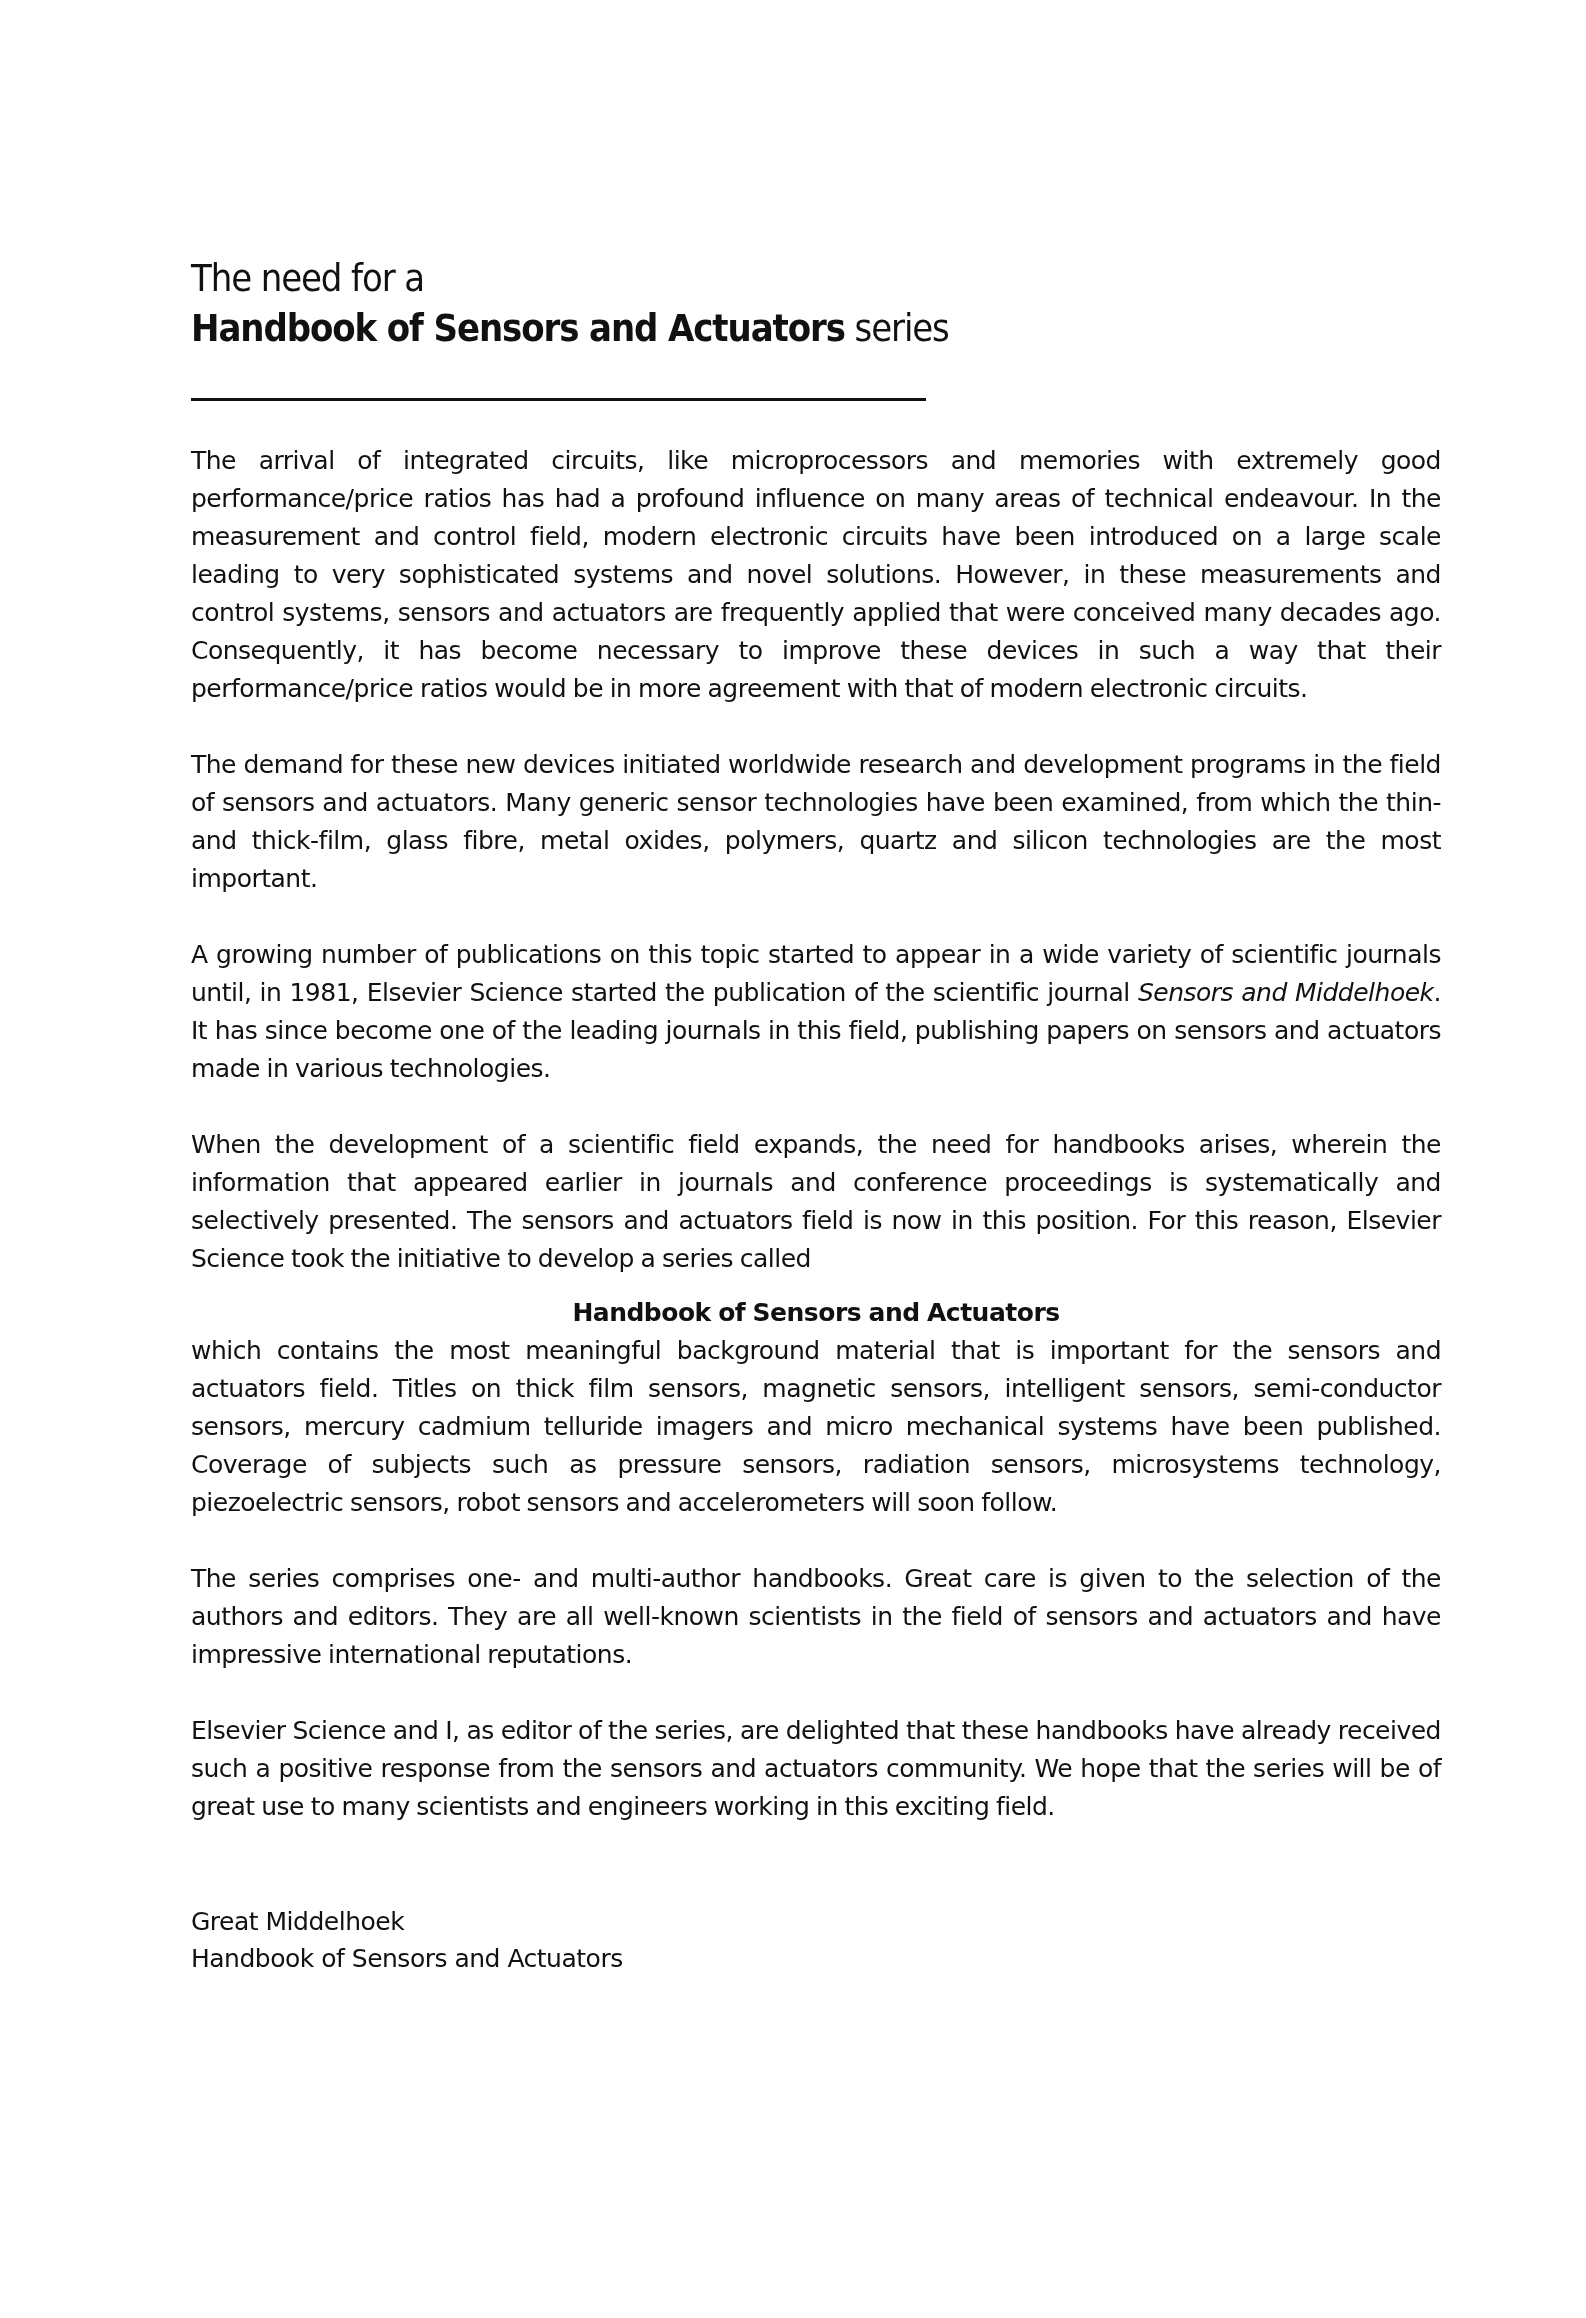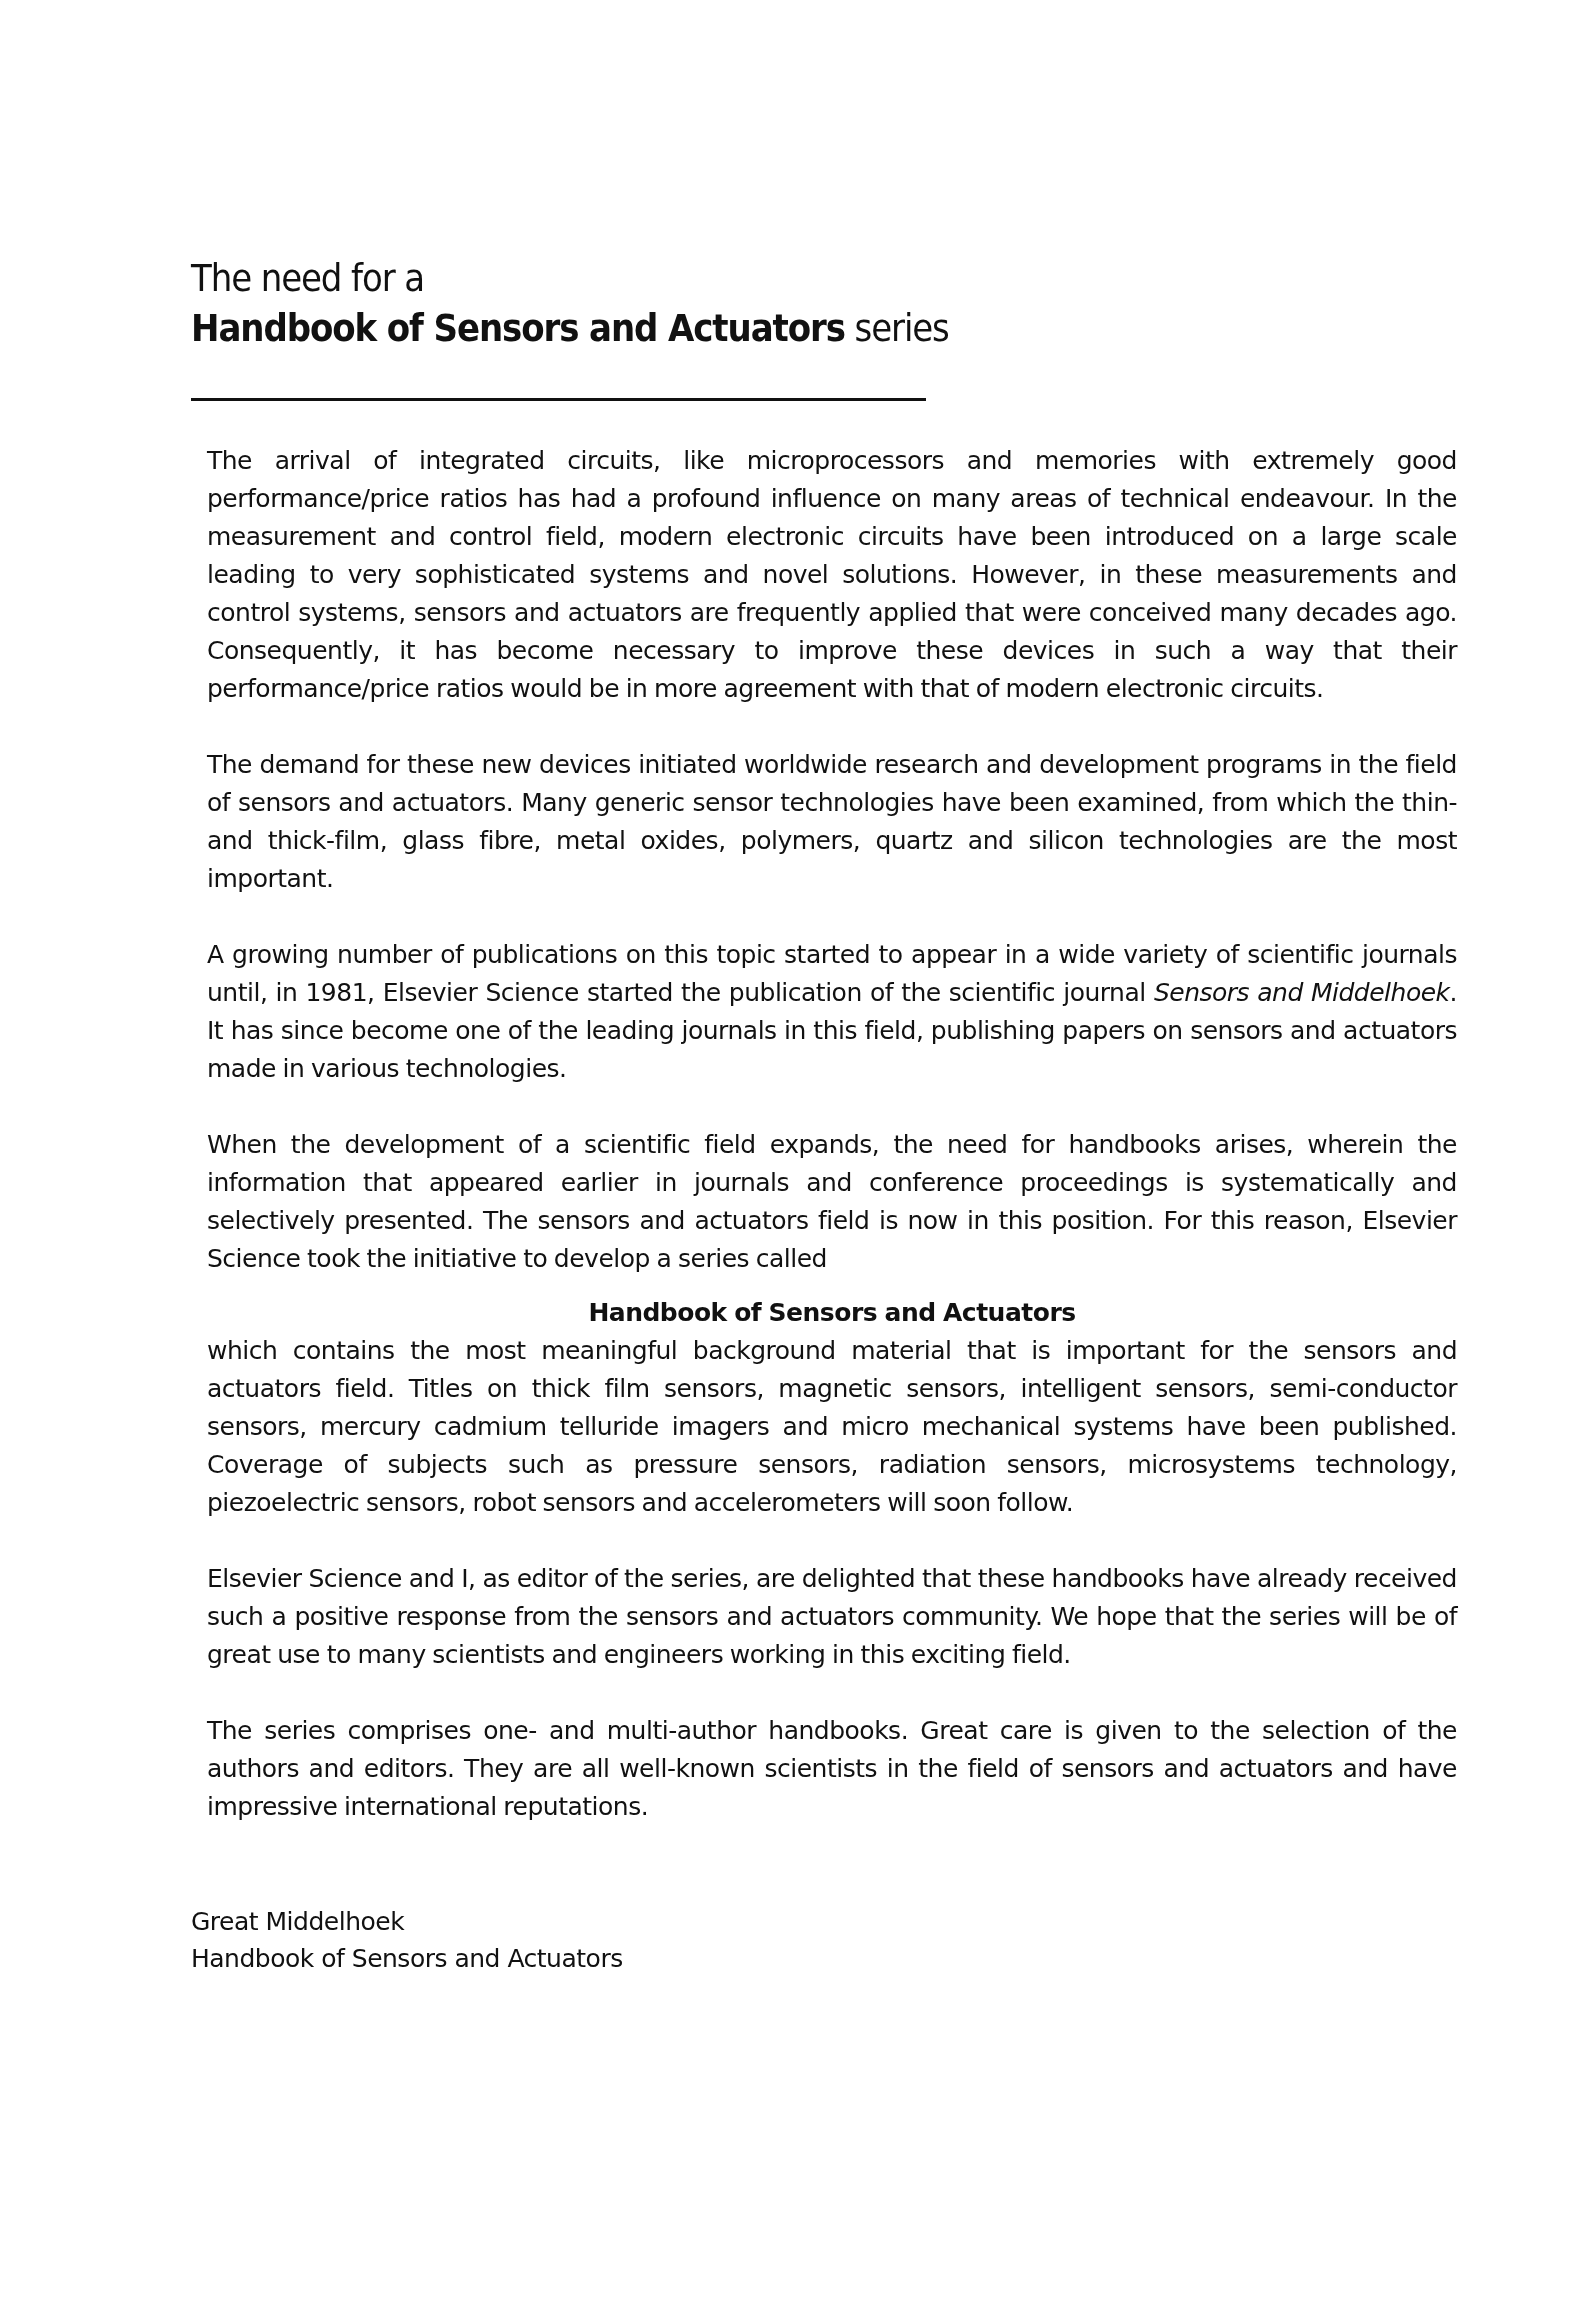--- a/index.html
+++ b/index.html
@@ -47,21 +47,21 @@
     .rule {
       position: absolute;
       left: 0;
       top: 398px;
       width: 735px;
       height: 3.3px;
       background: #111111;
     }
     .body-text {
       position: absolute;
-      left: 16px;
+      left: 0;
       top: 442px;
       width: 1250px;
       font-size: 25px;
       line-height: 38px;
       letter-spacing: -0.5px;
       word-spacing: -0.8px;
     }
     .body-text p {
       margin: 0 0 38px 0;
       text-align: justify;
@@ -100,22 +100,22 @@
 
   <div class="rule"></div>
 
   <div class="body-text">
     <p>The arrival of integrated circuits, like microprocessors and memories with extremely good performance/price ratios has had a profound influence on many areas of technical endeavour. In the measurement and control field, modern electronic circuits have been introduced on a large scale leading to very sophisticated systems and novel solutions. However, in these measurements and control systems, sensors and actuators are frequently applied that were conceived many decades ago. Consequently, it has become necessary to improve these devices in such a way that their performance/price ratios would be in more agreement with that of modern electronic circuits.</p>
     <p>The demand for these new devices initiated worldwide research and development programs in the field of sensors and actuators. Many generic sensor technologies have been examined, from which the thin- and thick-film, glass fibre, metal oxides, polymers, quartz and silicon technologies are the most important.</p>
     <p><span>A growing number of publications on this topic started to appear in a wide variety of scientific journals until, in 1981, Elsevier Science started the publication of the scientific journal </span><em>Sensors and Middelhoek</em><span>. It has since become one of the leading journals in this field, publishing papers on sensors and actuators made in various technologies.</span></p>
     <p class="tight">When the development of a scientific field expands, the need for handbooks arises, wherein the information that appeared earlier in journals and conference proceedings is systematically and selectively presented. The sensors and actuators field is now in this position. For this reason, Elsevier Science took the initiative to develop a series called</p>
     <span class="centered-heading">Handbook of Sensors and Actuators</span>
     <p>which contains the most meaningful background material that is important for the sensors and actuators field. Titles on thick film sensors, magnetic sensors, intelligent sensors, semi-conductor sensors, mercury cadmium telluride imagers and micro mechanical systems have been published. Coverage of subjects such as pressure sensors, radiation sensors, microsystems technology, piezoelectric sensors, robot sensors and accelerometers will soon follow.</p>
+    <p>The series comprises one- and multi-author handbooks. Great care is given to the selection of the authors and editors. They are all well-known scientists in the field of sensors and actuators and have impressive international reputations.</p>
     <p>Elsevier Science and I, as editor of the series, are delighted that these handbooks have already received such a positive response from the sensors and actuators community. We hope that the series will be of great use to many scientists and engineers working in this exciting field.</p>
-    <p>The series comprises one- and multi-author handbooks. Great care is given to the selection of the authors and editors. They are all well-known scientists in the field of sensors and actuators and have impressive international reputations.</p>
   </div>
 
   <div class="signature">
     <div>Great Middelhoek</div>
     <div>Handbook of Sensors and Actuators</div>
   </div>
 
 </div>
 
 

